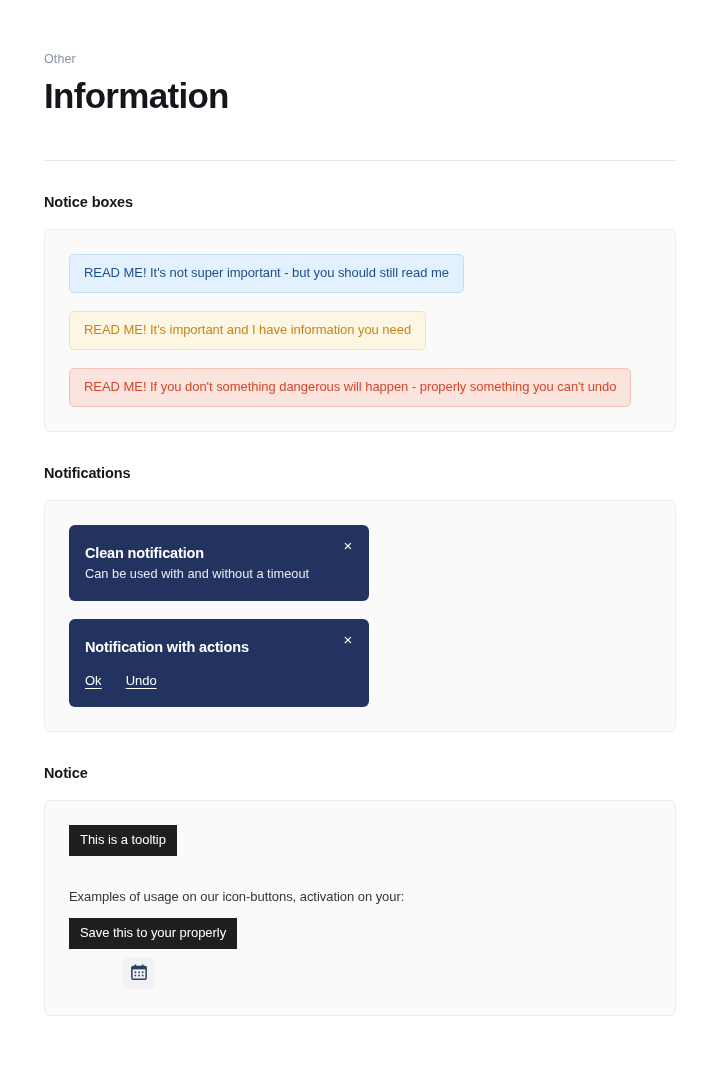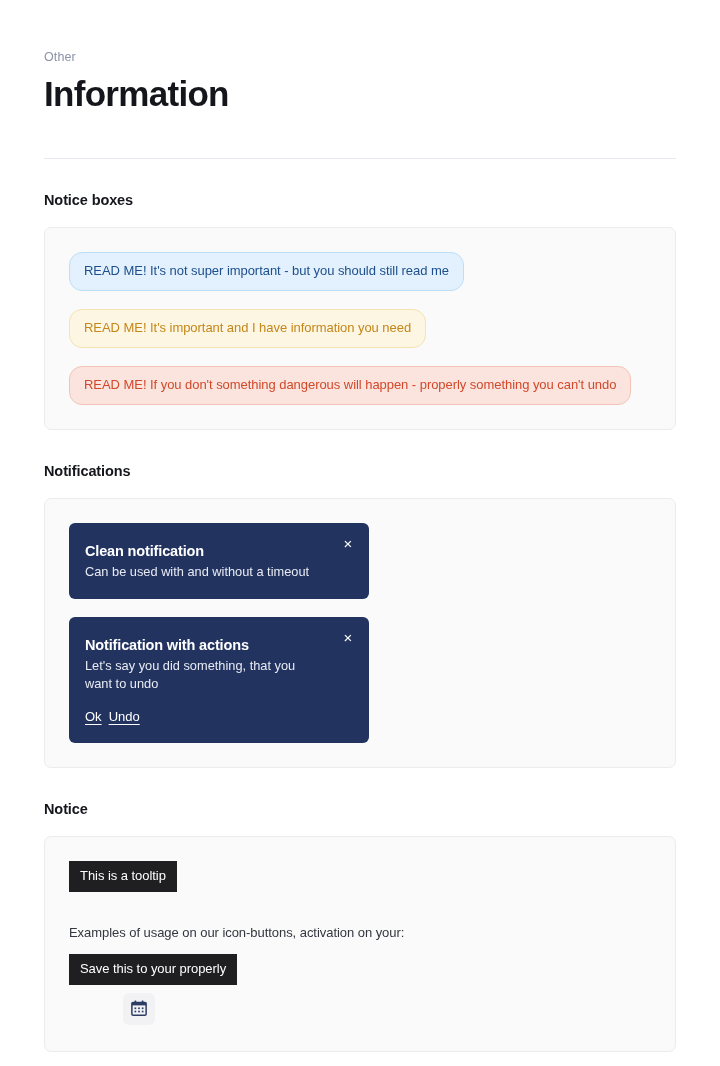--- a/index.html
+++ b/index.html
@@ -14,23 +14,22 @@
 
   .page {
     width: 720px;
     min-height: 1066px;
     padding: 0 44px;
     background: #ffffff;
   }
 
   
   .page-header {
-    padding-top: 20px;
+    padding-top: 50px;
     padding-bottom: 0;
-    margin-top: 28px;
   }
   .eyebrow {
     font-size: 12.5px;
     line-height: 18px;
     color: #8b93a7;
     font-weight: 400;
     letter-spacing: 0.1px;
   }
   .page-title {
     font-size: 35px;
@@ -61,21 +60,21 @@
     border: 1px solid #ececef;
     border-radius: 7px;
     padding: 24px;
   }
 
   
   .notice-list { display: flex; flex-direction: column; gap: 18px; }
   .notice {
     display: inline-block;
     align-self: flex-start;
-    border-radius: 13px;
+    border-radius: 5px;
     border: 1px solid transparent;
     padding: 9px 14px 10px 14px;
     font-size: 13px;
     line-height: 18px;
     font-weight: 400;
     letter-spacing: -0.05px;
     white-space: nowrap;
   }
   .notice--info {
     background: #e2f1fd;
@@ -130,21 +129,21 @@
     background: transparent;
     border: 0;
     cursor: pointer;
     color: #ffffff;
     font-size: 15px;
     line-height: 1;
     font-family: "Liberation Sans", sans-serif;
   }
   .notification-actions {
     display: flex;
-    gap: 7px;
+    gap: 24px;
     margin-top: 15px;
   }
   .notification-action {
     background: none;
     border: 0;
     padding: 0;
     color: #ffffff;
     font-size: 13px;
     line-height: 17px;
     font-family: "Liberation Sans", sans-serif;
@@ -223,21 +222,20 @@
 
         <div class="notification">
           <button class="notification-close">×</button>
           <div class="notification-title">Clean notification</div>
           <div class="notification-body">Can be used with and without a timeout</div>
         </div>
 
         <div class="notification">
           <button class="notification-close">×</button>
           <div class="notification-title">Notification with actions</div>
-          <div class="notification-body">Let's say you did something, that you want to undo</div>
           <div class="notification-actions">
             <button class="notification-action">Ok</button>
             <button class="notification-action">Undo</button>
           </div>
         </div>
 
       </div>
     </div>
   </div>
 

